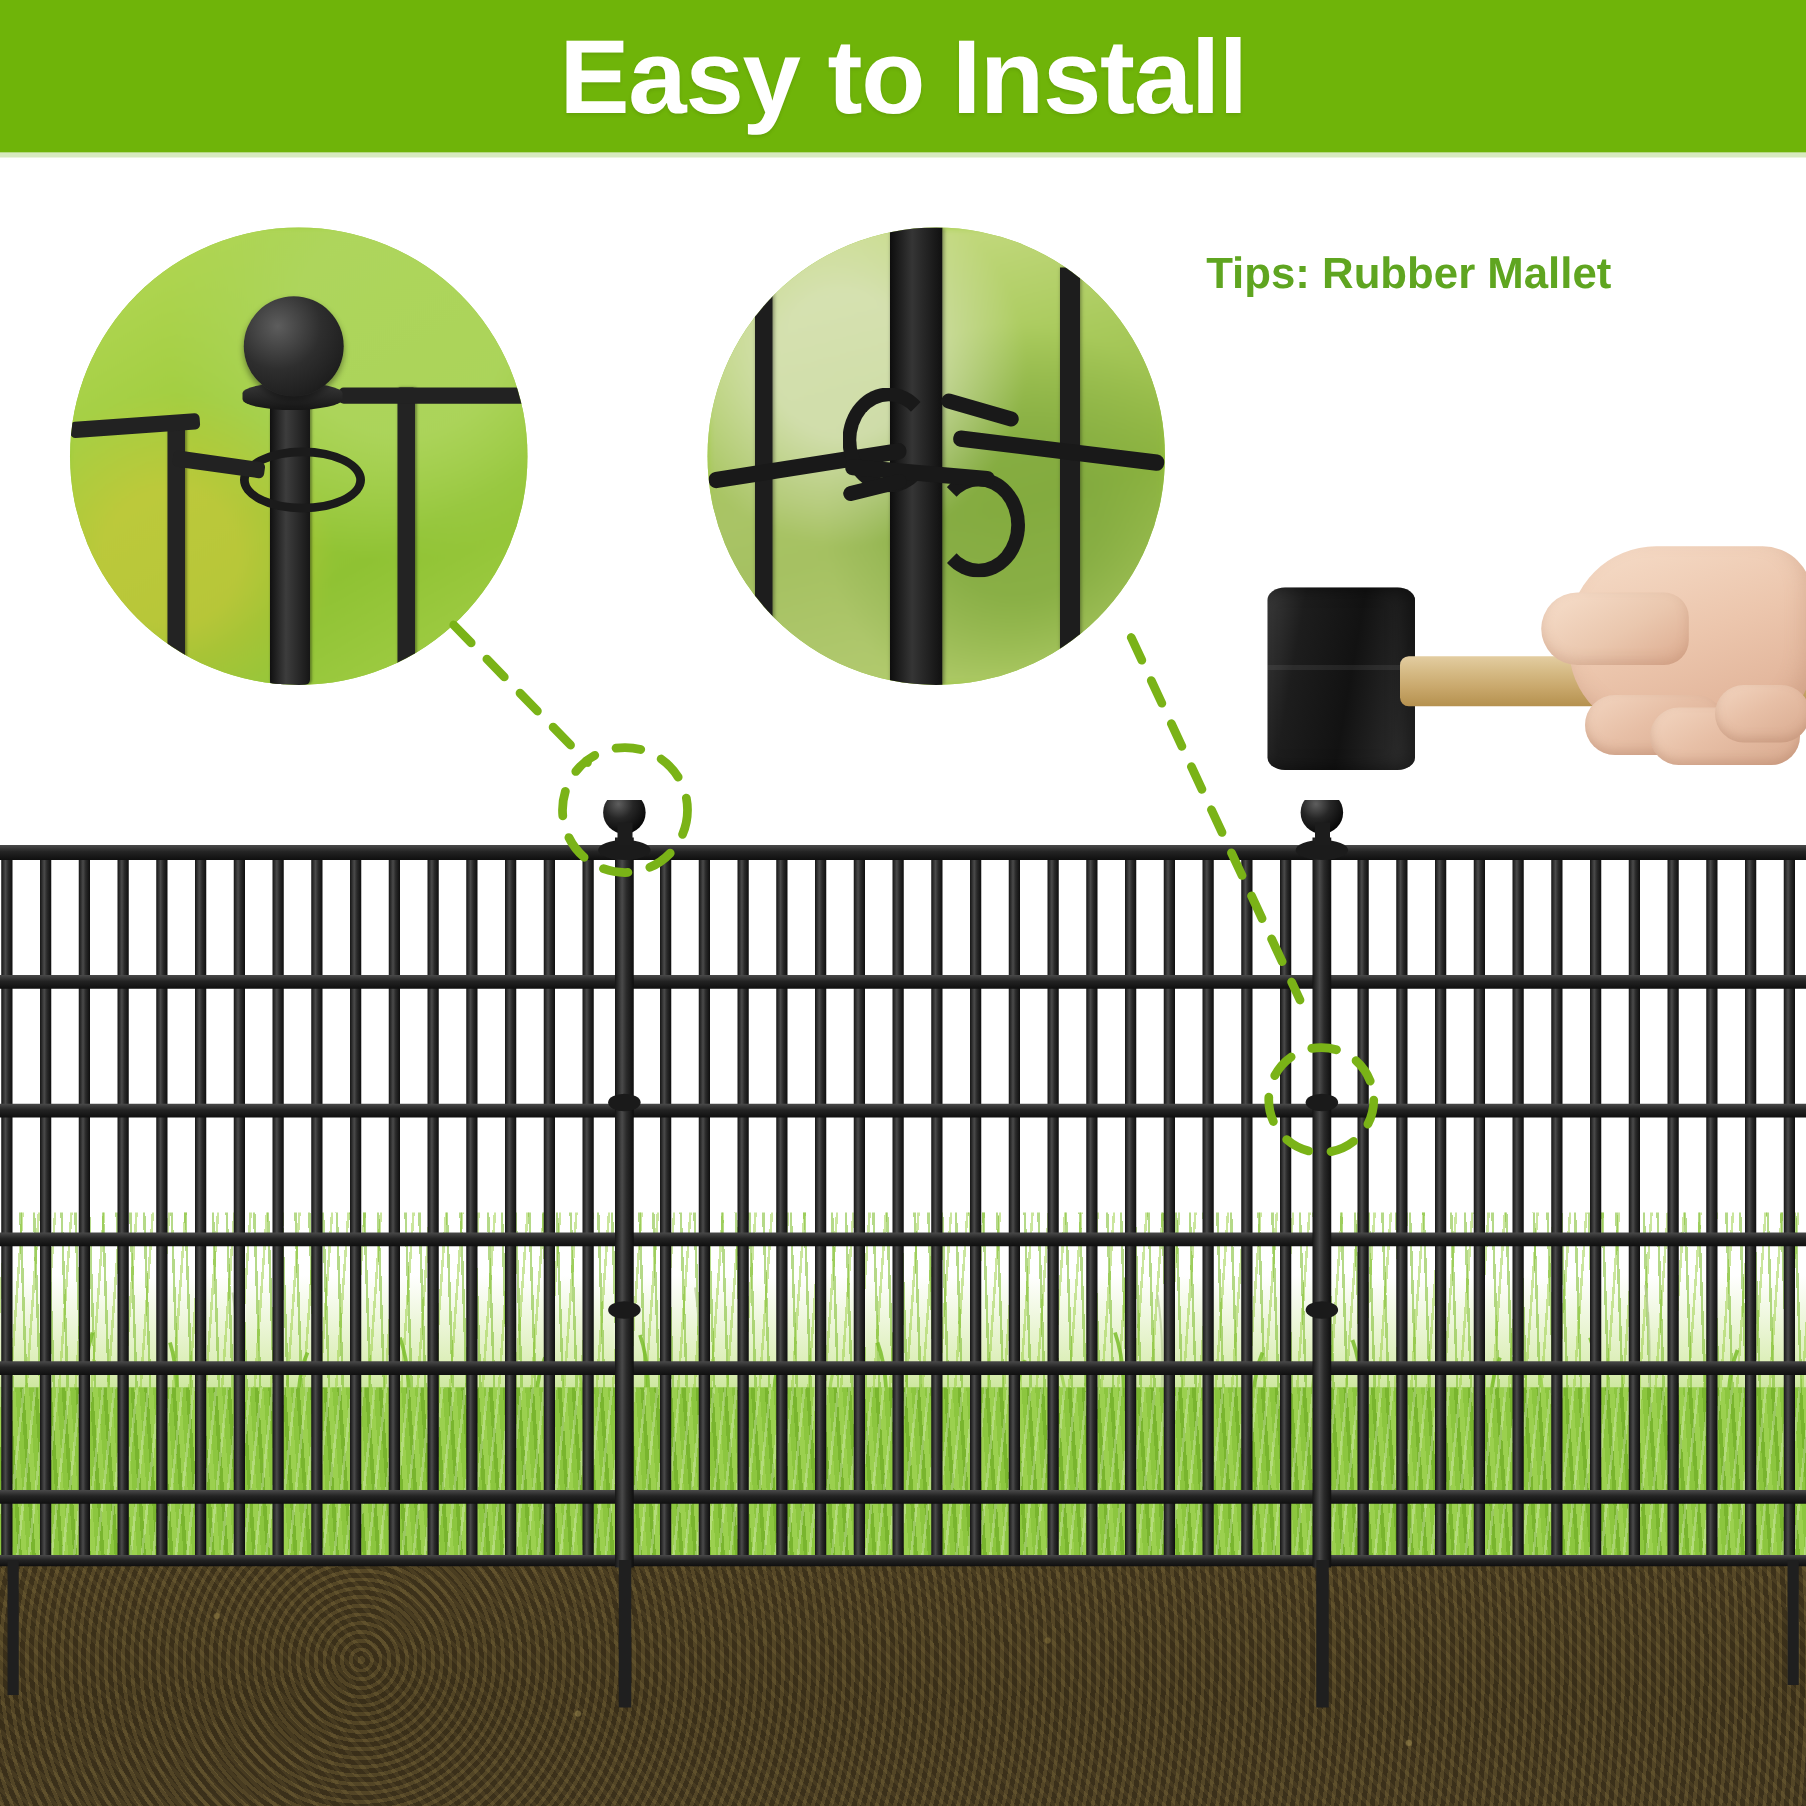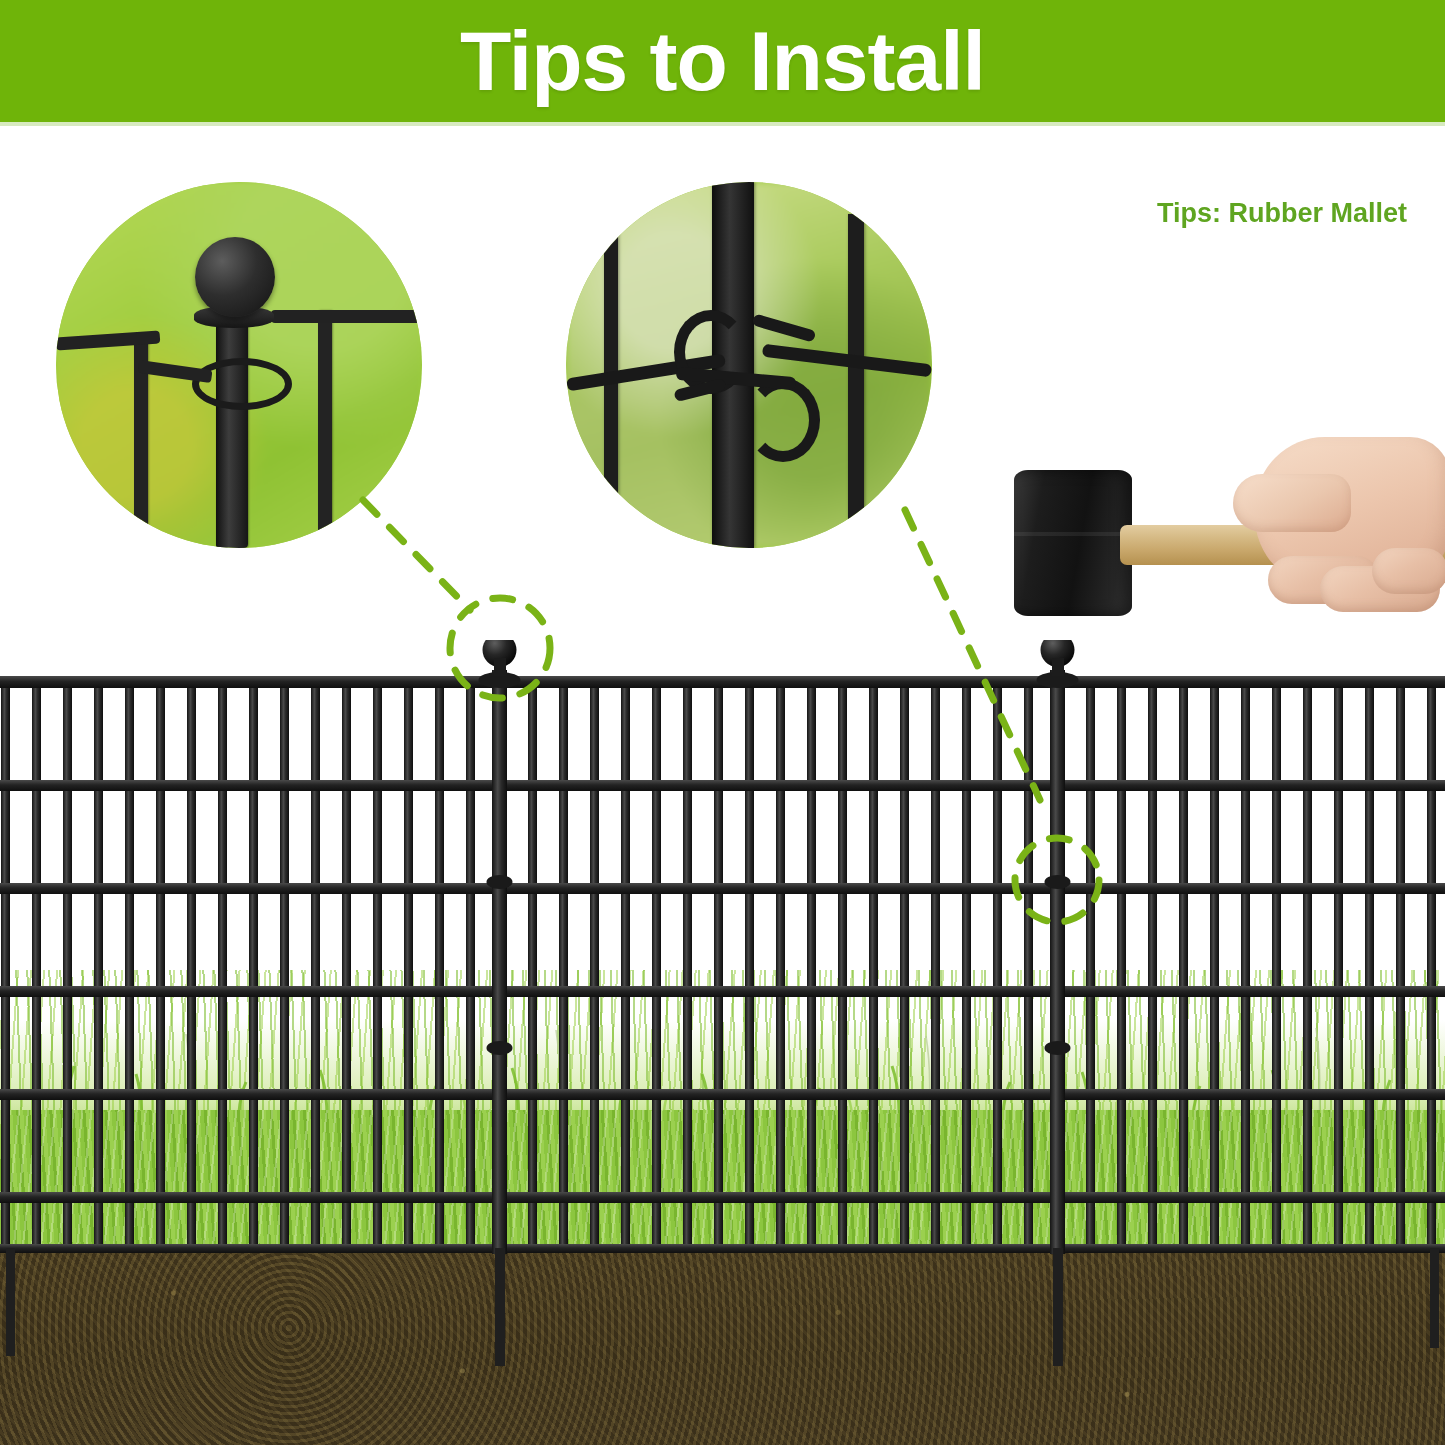--- a/index.html
+++ b/index.html
@@ -25,22 +25,22 @@
     position:absolute;left:0;top:0;width:1445px;height:122px;
     display:flex;align-items:center;justify-content:center;
     color:#ffffff;font-size:84px;font-weight:bold;
     letter-spacing:-1px;line-height:1;
     text-shadow:0 2px 3px rgba(0,0,0,.10);
   }
 
   
   .tips{
     position:absolute;right:38px;top:196px;width:560px;
-    text-align:right;color:#5fa520;
-    font-size:27px;font-weight:bold;line-height:1.30;
+    text-align:center;color:#5fa520;
+    font-size:35px;font-weight:bold;line-height:1.30;
   }
   .tips .tline{display:block;white-space:nowrap;}
 
   
   .callout{
     position:absolute;border-radius:50%;overflow:hidden;
     background:#9ccb3b;
   }
   #callout-1{left:56px;top:182px;width:366px;height:366px;}
   #callout-2{left:566px;top:182px;width:366px;height:366px;}
@@ -155,21 +155,21 @@
   
   .fence-svg{position:absolute;left:0;top:0;width:1445px;height:805px;}
 </style>
 </head>
 <body>
 
 <div id="stage">
 
   <div class="banner"></div>
   <div class="banner-underline"></div>
-  <div class="banner-title">Tips to Install</div>
+  <div class="banner-title">Easy to Install</div>
 
   <div class="tips">
     <span class="tline">Tips: Rubber Mallet</span>
   </div>
 
   <div class="callout" id="callout-1">
     <div class="blurbg one"></div>
 
     <div class="c1-bar" style="left:78px;top:160px;width:14px;height:206px;"></div>
     <div class="c1-bar" style="left:262px;top:128px;width:14px;height:238px;"></div>

